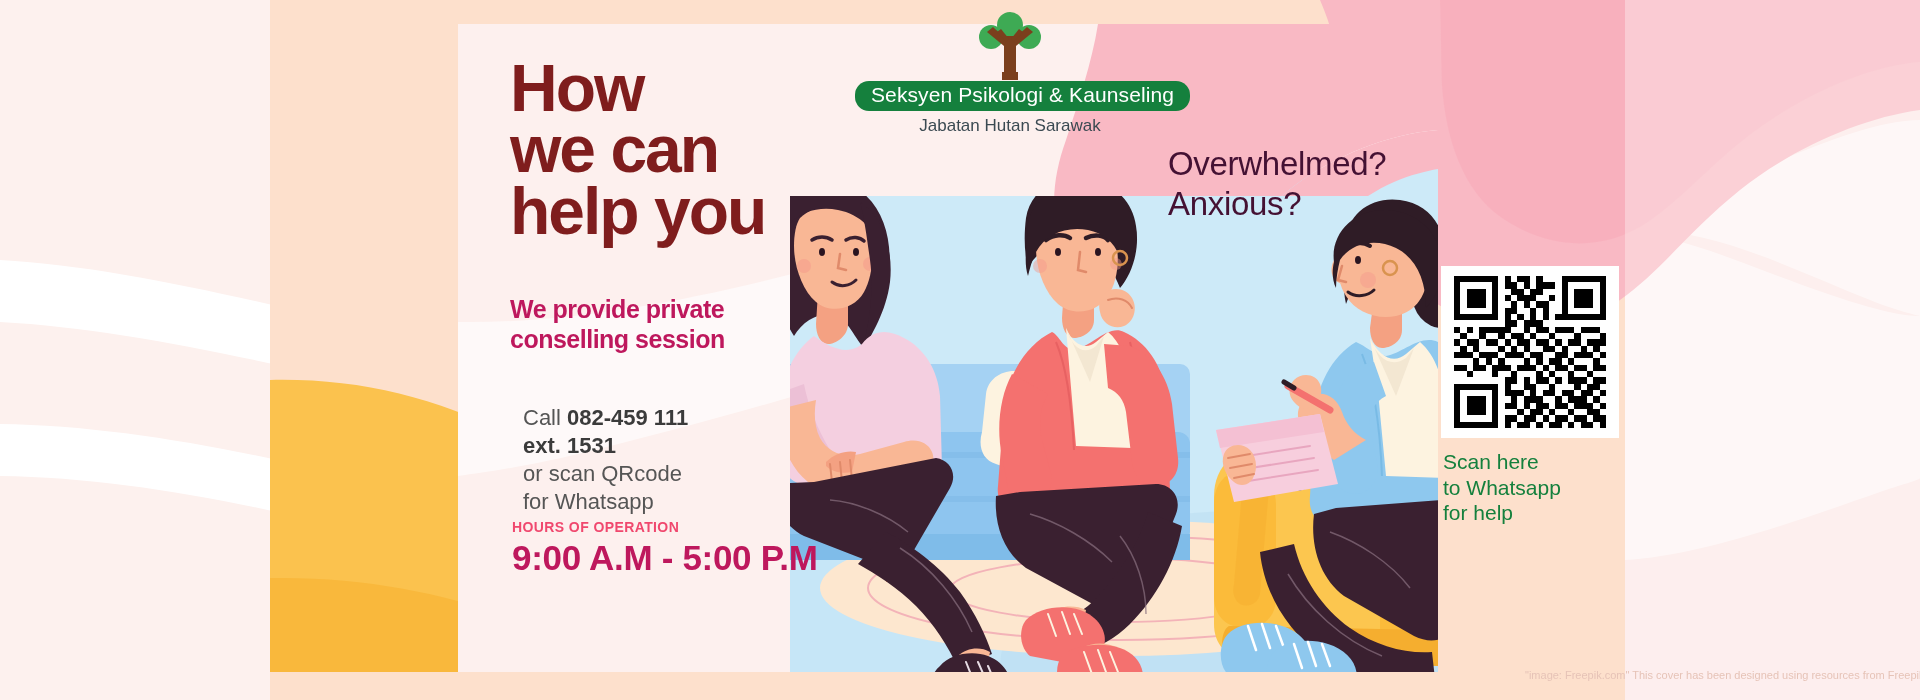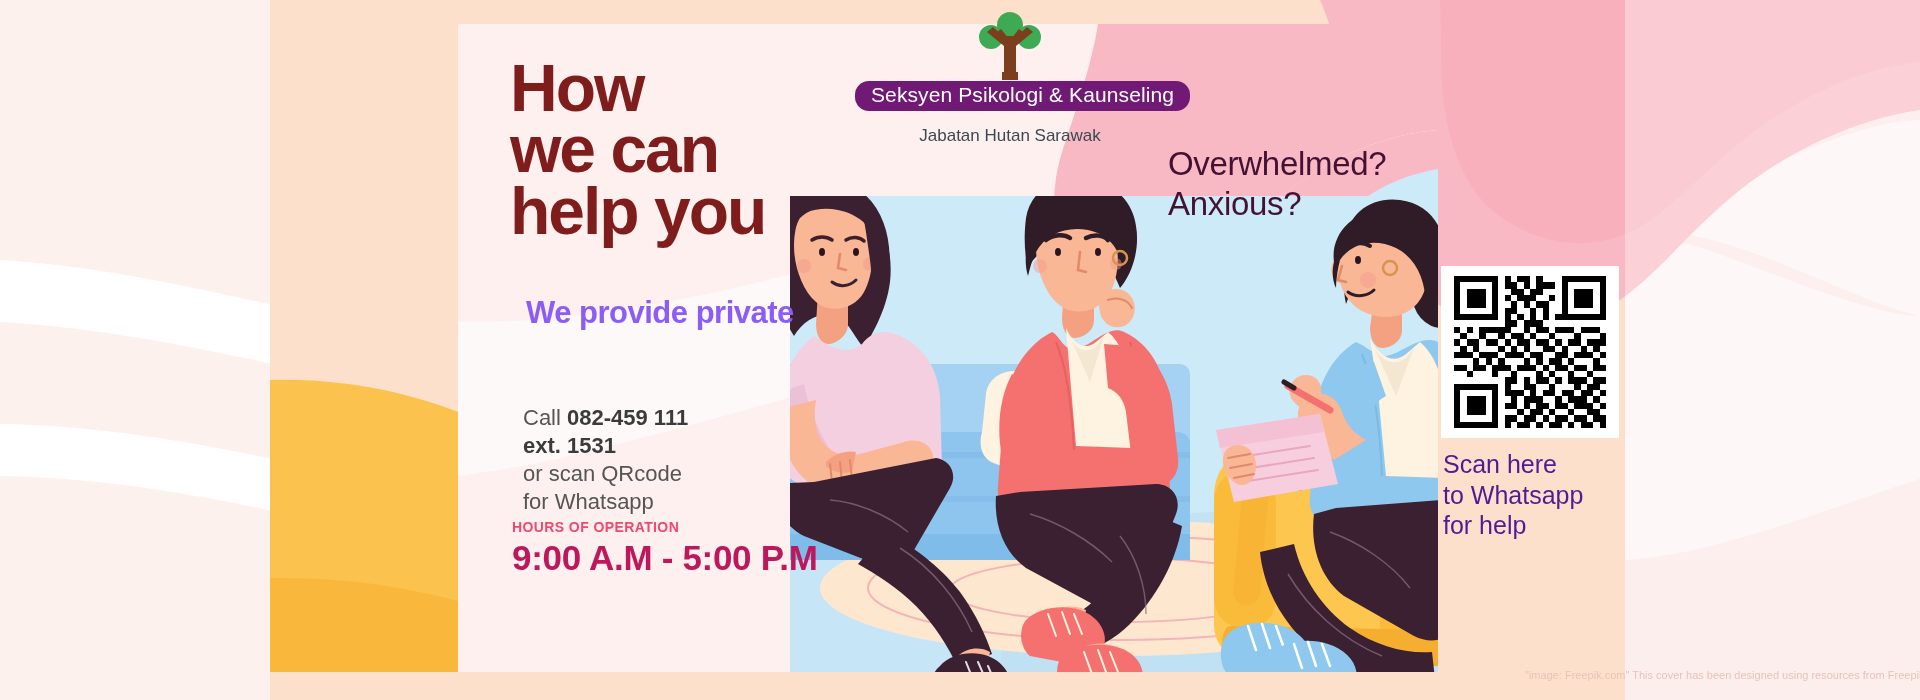--- a/index.html
+++ b/index.html
@@ -27,23 +27,22 @@
   
   .headline{
     position:absolute;left:510px;top:58px;width:360px;
     color:#7f1d1d;font-weight:bold;font-size:66px;line-height:0.93;
     letter-spacing:-2px;
   }
   .headline div{white-space:nowrap;}
 
   .subhead{
     position:absolute;left:510px;top:295px;width:330px;
-    color:#8b5cf6;font-weight:bold;font-size:31px;line-height:1.18;
+    color:#be185d;font-weight:bold;font-size:25px;line-height:1.18;
     letter-spacing:-0.5px;
-    margin-left:16px;
   }
   .subhead div{white-space:nowrap;}
 
   .calltext{
     position:absolute;left:512px;top:404px;width:300px;
     color:#555555;font-size:22px;line-height:1.28;
   }
   .calltext b{color:#3b3b3b;font-weight:bold;}
   .calltext div{white-space:nowrap;margin-left:11px;}
 
@@ -53,27 +52,27 @@
   }
   .hours-value{
     position:absolute;left:512px;top:538px;
     color:#be185d;font-weight:bold;font-size:35px;letter-spacing:-0.3px;
   }
 
   
   .logo{position:absolute;left:855px;top:12px;width:310px;text-align:center;}
   .logo-tree{width:78px;height:68px;display:block;margin:0 auto;}
   .logo-pill{
-    display:inline-block;background:#701a75;color:#ffffff;
+    display:inline-block;background:#15803d;color:#ffffff;
     border-radius:14px;padding:2px 16px 4px 16px;
     font-size:21px;letter-spacing:0.1px;white-space:nowrap;
     margin-top:1px;
   }
   .logo-sub{
-    display:block;color:#3b4a52;font-size:17px;margin-top:15px;white-space:nowrap;
+    display:block;color:#3b4a52;font-size:17px;margin-top:5px;white-space:nowrap;
   }
 
   
   .questions{
     position:absolute;left:1168px;top:144px;
     color:#441133;font-size:33px;line-height:1.22;letter-spacing:-0.3px;
   }
   .questions div{white-space:nowrap;}
 
   
@@ -83,21 +82,21 @@
   .illus-svg{position:absolute;left:0;top:0;width:648px;height:476px;}
 
   
   .qr-card{
     position:absolute;left:1441px;top:266px;width:178px;height:172px;
     background:#ffffff;
   }
   .qr-img{position:absolute;left:11px;top:10px;width:156px;height:152px;}
   .scan-text{
     position:absolute;left:1443px;top:449px;width:200px;
-    color:#4c1d95;font-size:25px;line-height:1.22;
+    color:#15803d;font-size:21px;line-height:1.22;
   }
   .scan-text div{white-space:nowrap;}
 
   
   .credit{
     position:absolute;left:1525px;top:669px;
     color:#e6c3b7;font-size:11px;white-space:nowrap;
   }
 </style>
 </head>
@@ -342,20 +341,21 @@
   </div>
 
   <div class="headline">
     <div>How</div>
     <div>we can</div>
     <div>help you</div>
   </div>
 
   <div class="subhead">
     <div>We provide private</div>
+    <div>conselling session</div>
   </div>
 
   <div class="calltext">
     <div><span>Call </span><b>082-459 111</b></div>
     <div><b>ext. 1531</b></div>
     <div>or scan QRcode</div>
     <div>for Whatsapp</div>
   </div>
 
   <div class="hours-label">HOURS OF OPERATION</div>

